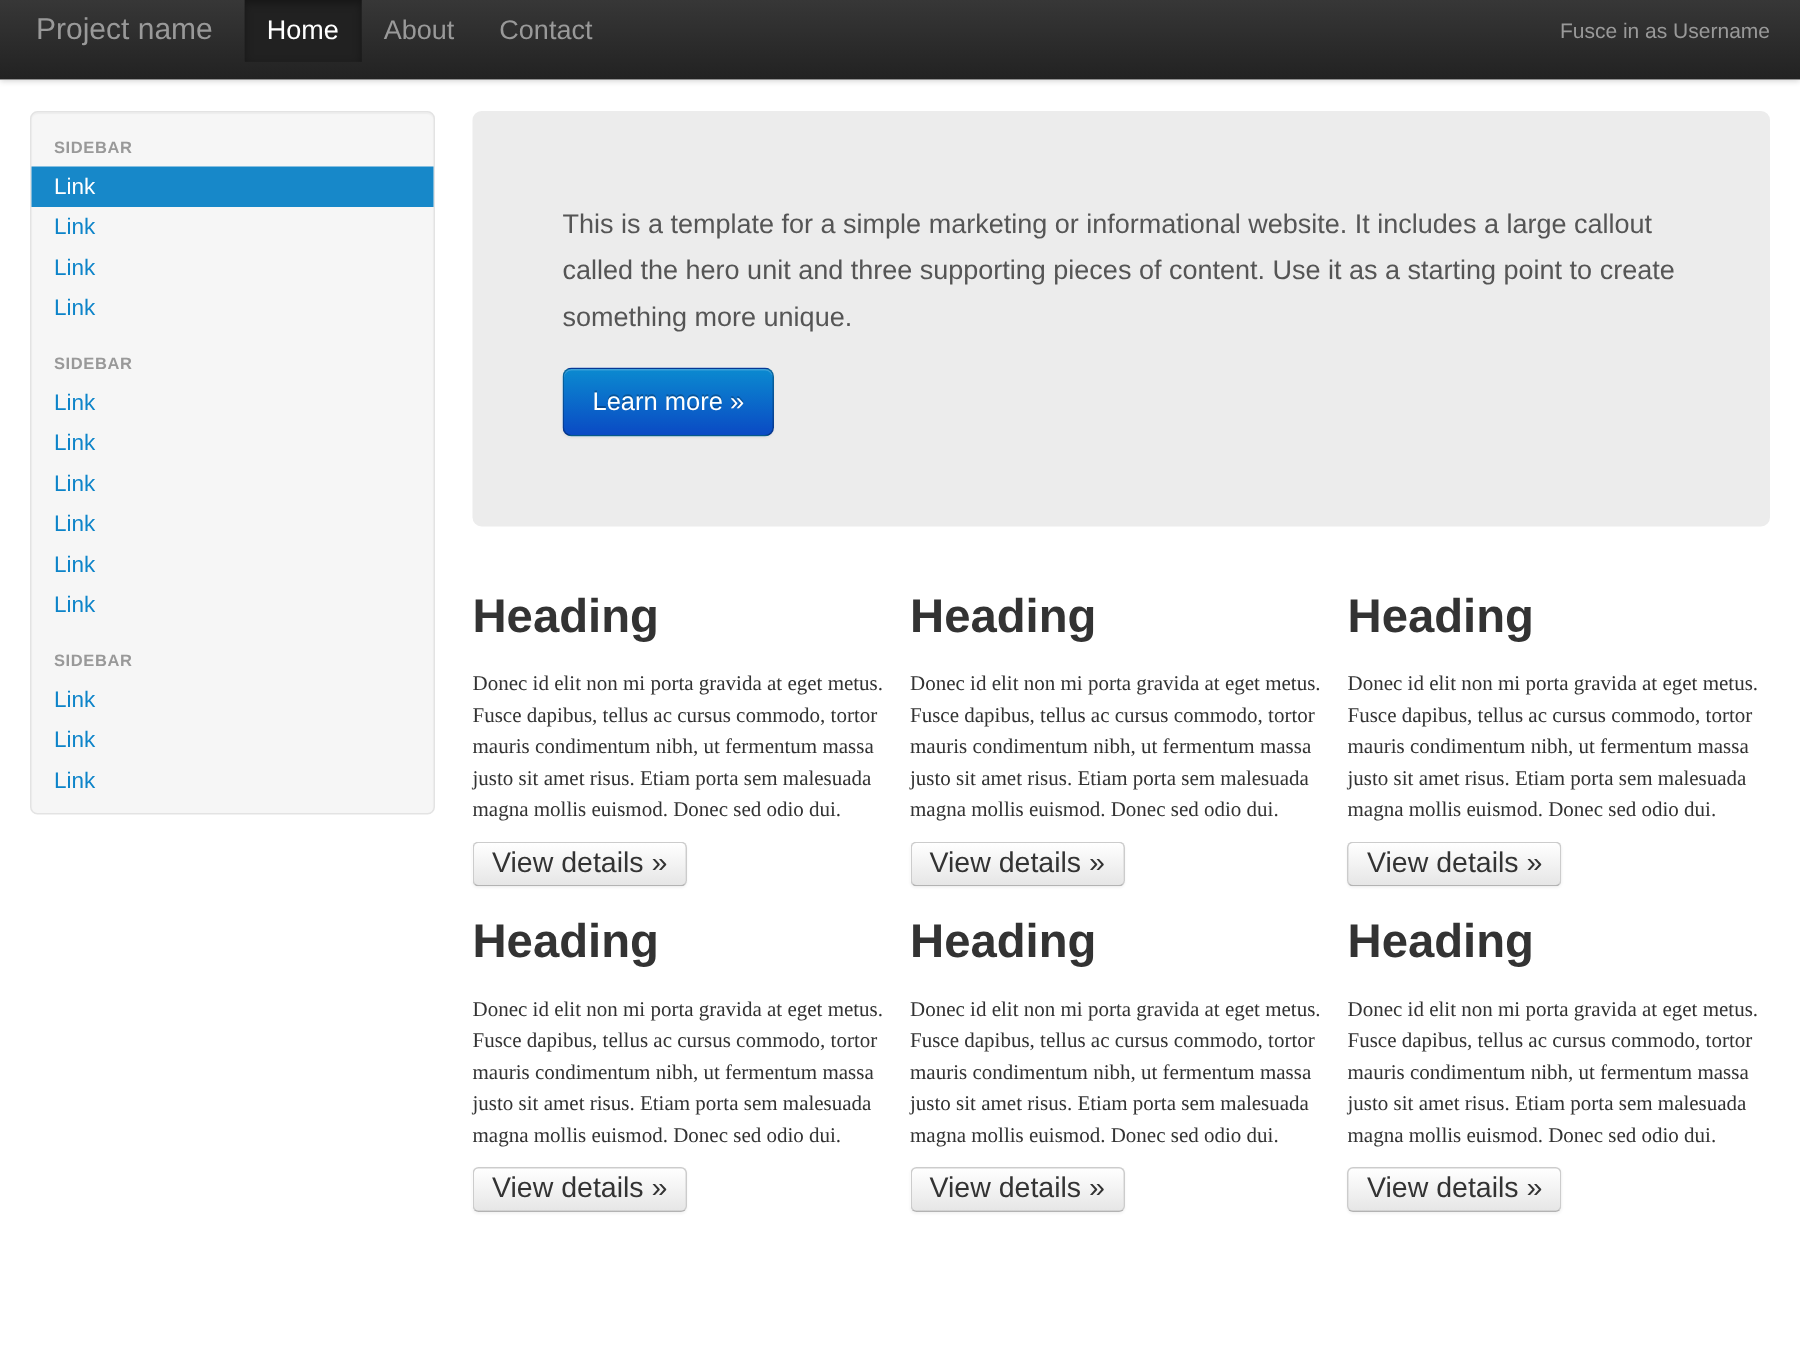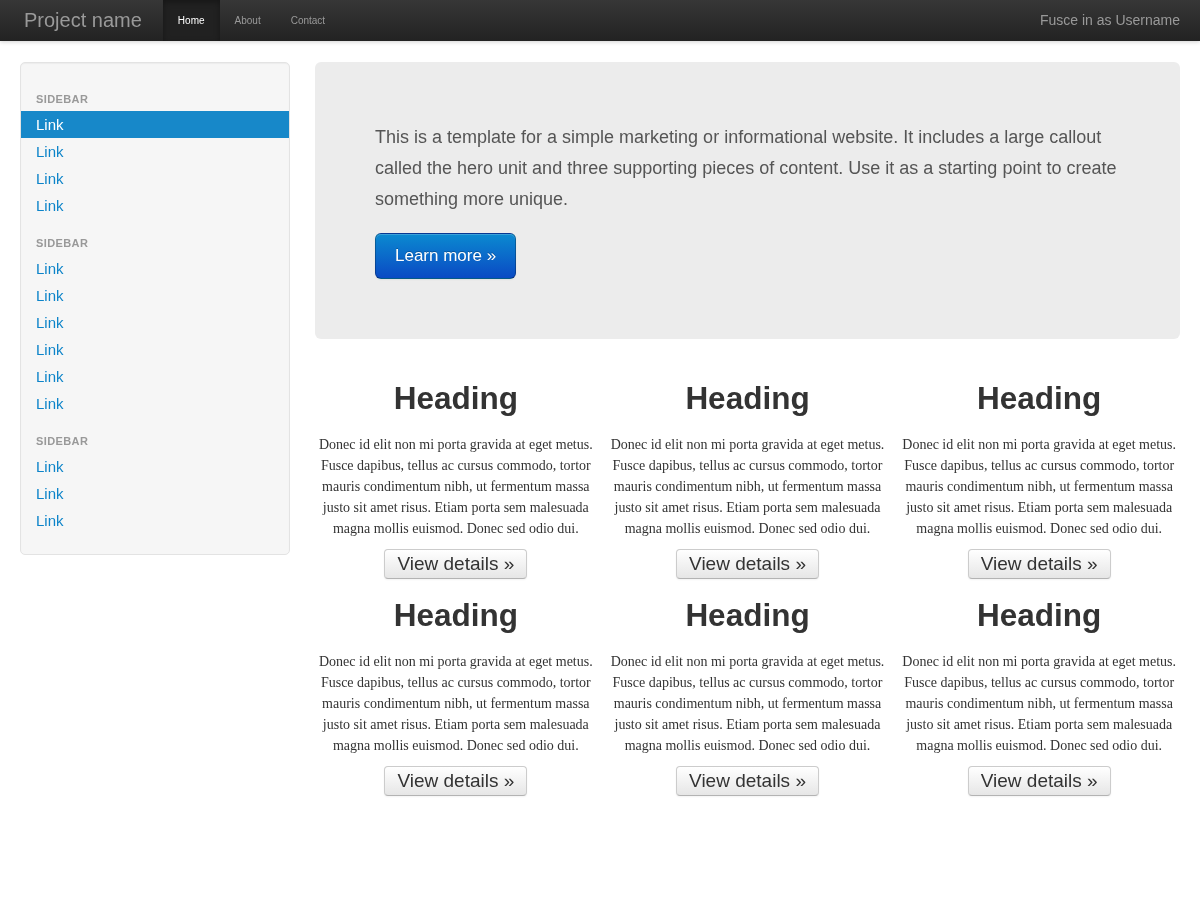--- a/index.html
+++ b/index.html
@@ -7,52 +7,52 @@
   body {
     width: 1200px; height: 900px; overflow: hidden;
     background: #fff; color: #333;
     font-family: "Liberation Sans", sans-serif;
     font-size: 14px; line-height: 21px;
   }
   a { text-decoration: none; }
 
   
   .navbar {
-    display: flex; align-items: stretch; height: 41px;
+    display: flex; align-items: stretch; height: 53px;
     background: linear-gradient(#373737, #222);
     box-shadow: 0 1px 4px rgba(0,0,0,.18);
     position: relative; z-index: 2;
   }
   .brand {
     display: block; font-size: 20px; line-height: 21px;
     padding: 10px 21px 10px 24px; color: #999;
   }
   ul.topnav { display: flex; margin: 0; padding: 0; list-style: none; }
   ul.topnav li a {
     display: block; padding: 10px 15px; line-height: 21px;
-    color: #999; font-size: 10px;
+    color: #999; font-size: 18px;
   }
   ul.topnav li.active a {
     color: #fff; background: #212121;
     box-shadow: inset 0 2px 6px rgba(0,0,0,.35);
   }
   .navbar-text {
     margin-left: auto; padding: 10px 20px; line-height: 21px; color: #999;
   }
 
   
   .container {
     display: flex; gap: 25px; padding: 21px 20px 0; align-items: flex-start;
   }
 
   
   .sidebar { flex: 0 0 270px; width: 270px; }
   .sidebar-well {
     background: #f6f6f6; border: 1px solid #e3e3e3; border-radius: 5px;
-    padding: 20px 0;
+    padding: 8px 0;
     box-shadow: inset 0 1px 1px rgba(0,0,0,.04);
   }
   .nav-list { margin: 0; padding: 0; list-style: none; }
   .nav-list .nav-header {
     padding: 8px 15px 4px; font-size: 11px; line-height: 16px;
     font-weight: bold; color: #999; text-transform: uppercase;
     letter-spacing: .4px;
   }
   .nav-list li.nav-header:not(:first-child) { margin-top: 8px; }
   .nav-list li a {
@@ -88,21 +88,21 @@
   }
   .btn-default {
     font-size: 19px; line-height: 20px; padding: 4px 12px;
     color: #333;
     background: linear-gradient(#ffffff, #e6e6e6);
     border: 1px solid #ccc; border-bottom-color: #b3b3b3;
     border-radius: 4px;
     box-shadow: inset 0 1px 0 rgba(255,255,255,.2), 0 1px 2px rgba(0,0,0,.05);
   }
 
-  .cards-row { display: flex; gap: 10px; text-align: center; }
+  .cards-row { display: flex; gap: 10px; }
   .card { flex: 1 1 0; min-width: 0; }
   .card h2 {
     margin: 16px 0; font-size: 31.5px; line-height: 40px;
     font-weight: bold; color: #333;
   }
   .card p { margin: 0 0 10px; font-size: 14px; line-height: 21px; color: #333; font-family: Liberation Serif, serif; }
 </style>
 </head>
 <body>
 

